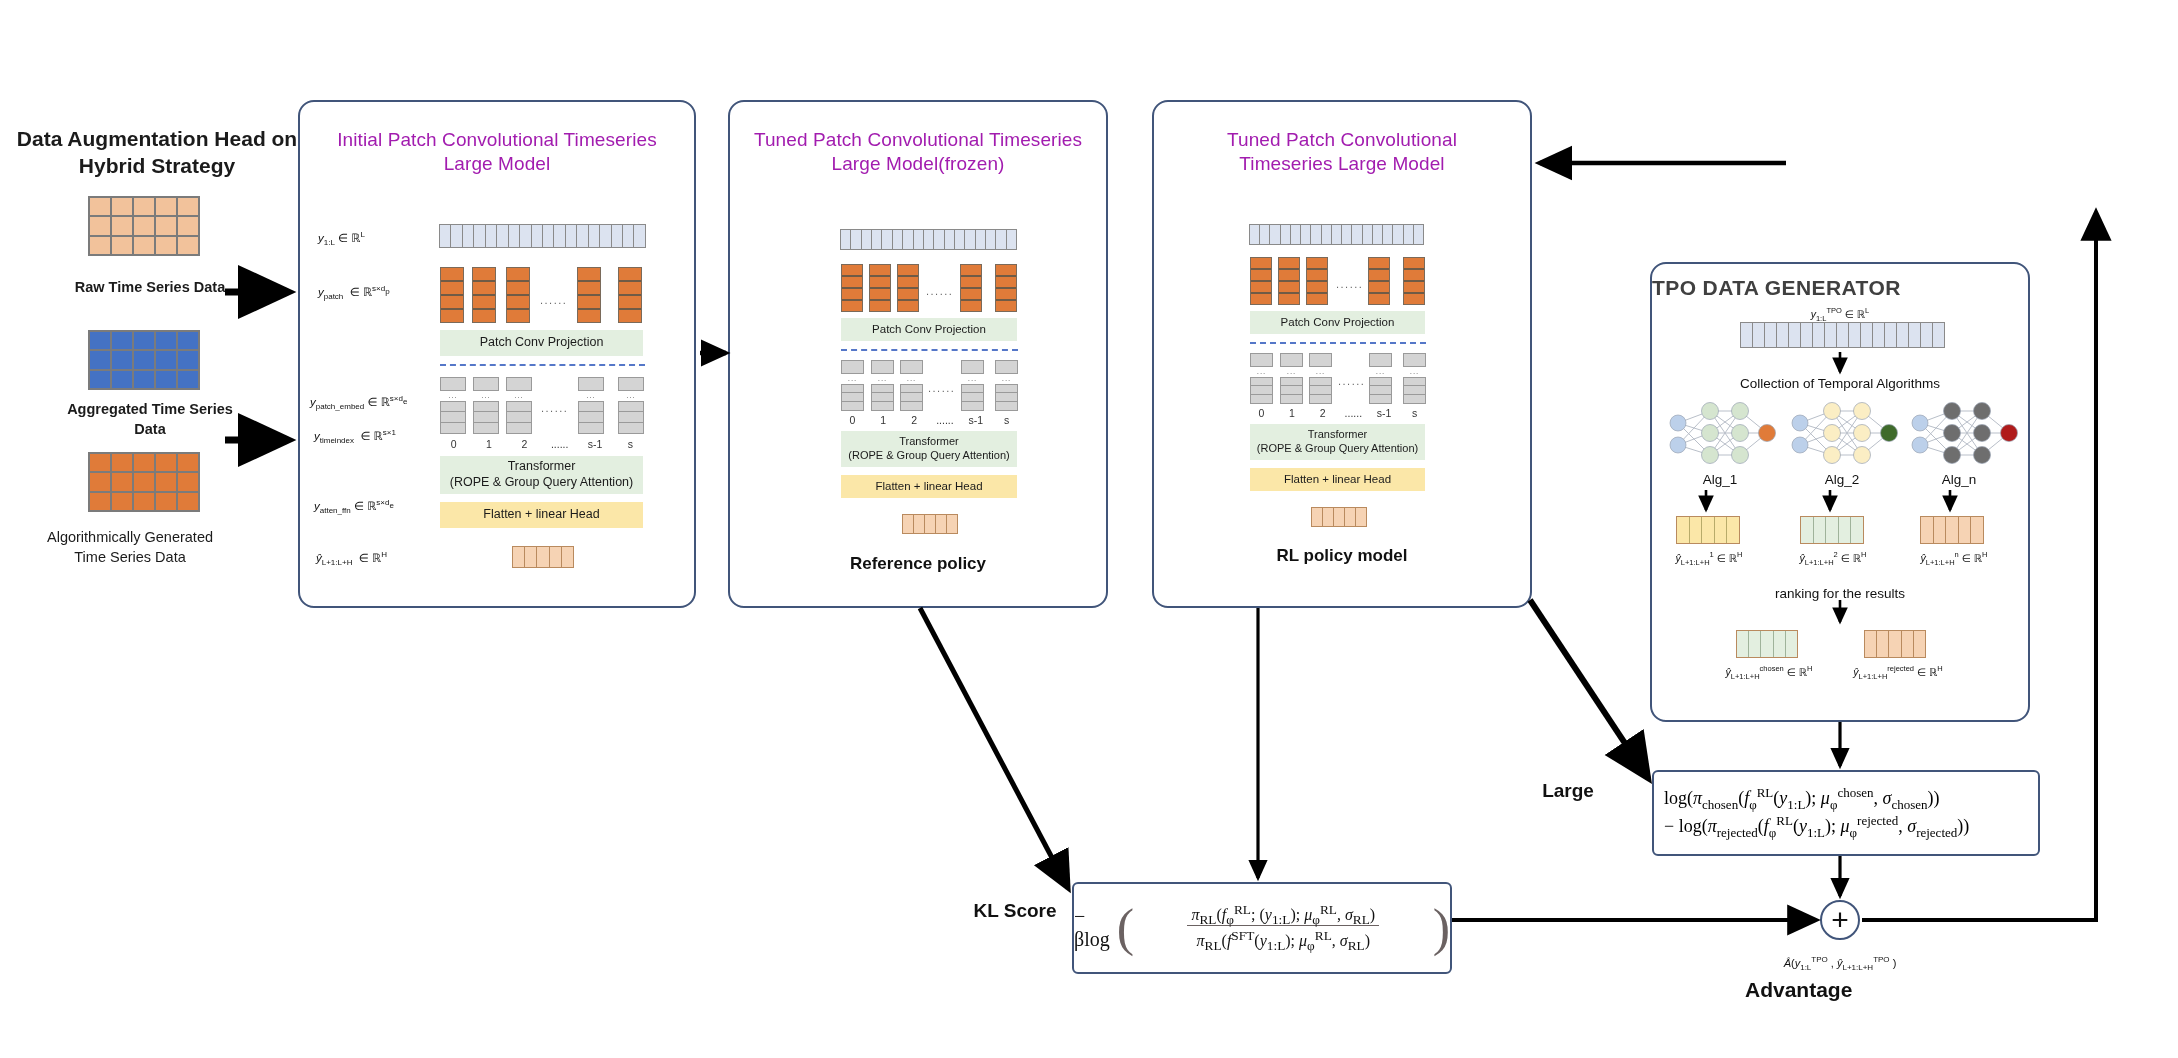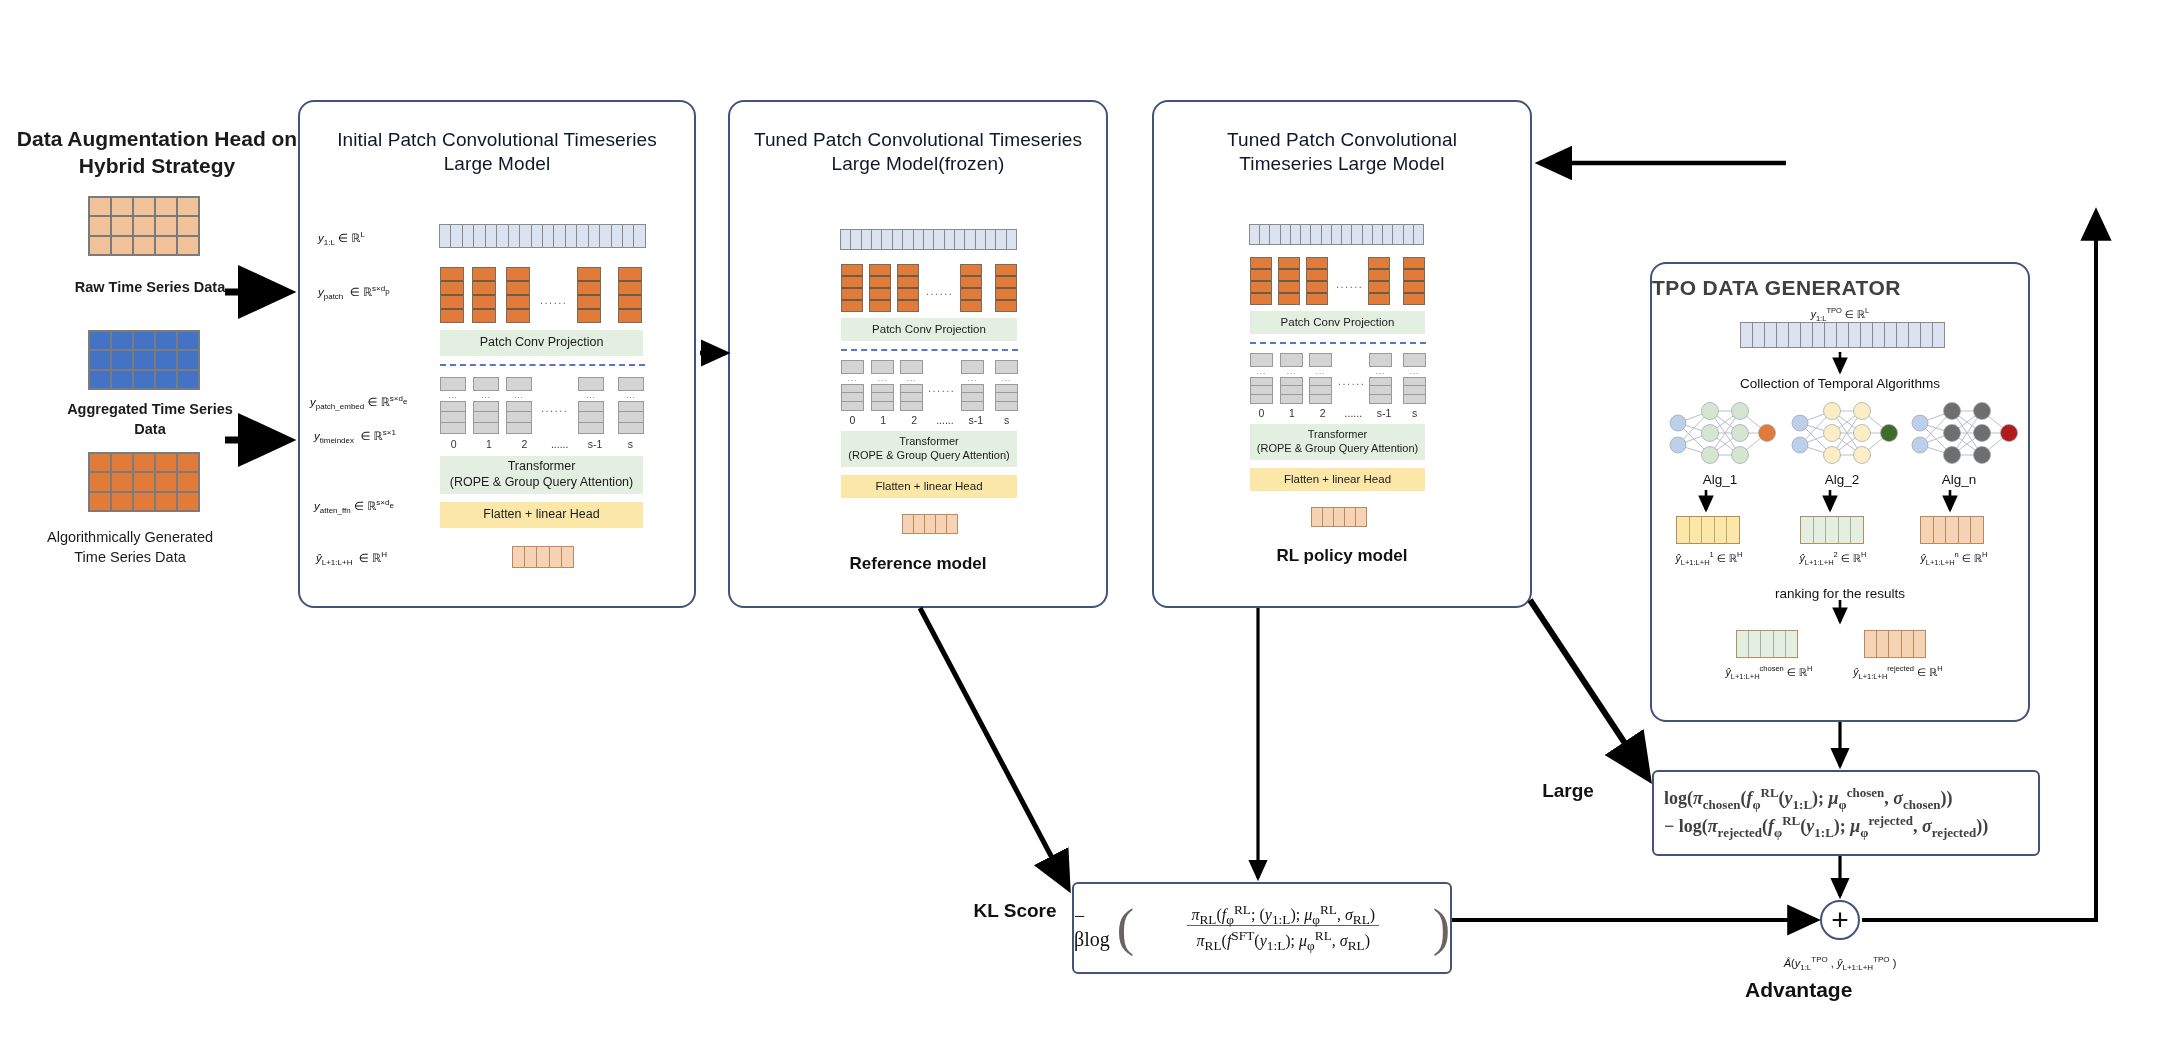--- a/index.html
+++ b/index.html
@@ -9,21 +9,21 @@
     position:relative; overflow:hidden;
   }
   .stage { position:absolute; inset:0; }
 
   
   .card {
     position:absolute; border:2px solid #41557a; border-radius:16px;
     background:#fff;
   }
   .card-title {
-    text-align:center; font-size:19px; color:#0f172a; line-height:1.28;
+    text-align:center; font-size:19px; color:#a21caf; line-height:1.28;
     font-weight:400; letter-spacing:.1px;
   }
 
   
   #aug-title {
     position:absolute; left:12px; top:125px; width:290px;
     text-align:center; font-size:21px; font-weight:600; color:#1b1b1b;
     line-height:1.3;
   }
   .grid-block { position:absolute; display:grid; gap:2px; border:2px solid #7b7b7b; background:#7b7b7b; }
@@ -85,21 +85,21 @@
     font-family:"Liberation Serif", serif;
   }
   .sidelabel { position:absolute; font-size:19px; font-weight:700; color:#111; text-align:center; line-height:1.2; }
 
   .frac { display:inline-block; vertical-align:middle; text-align:center; }
   .frac .num { border-bottom:1.6px solid #6b6262; padding:0 4px 2px; }
   .frac .den { padding:2px 4px 0; }
   .paren { font-size:52px; color:#6b6262; font-family:"Liberation Serif", serif; line-height:0.9; }
   em.it { font-style:italic; }
   .mrow { display:flex; align-items:center; gap:2px; font-size:21px; color:#111; }
-  .mline { font-size:21px; color:#404040; white-space:nowrap;font-weight:bold; }
+  .mline { font-size:21px; color:#000000; white-space:nowrap; }
   .mline sub { font-size:13px; } .mline sup { font-size:13px; }
 
   
   #plus-node {
     position:absolute; width:40px; height:40px; border:2.5px solid #41557a;
     border-radius:50%; background:#fff; display:flex; align-items:center;
     justify-content:center; font-size:30px; color:#111; line-height:1;
   }
   #adv-math { position:absolute; font-size:11px; color:#111; text-align:center; white-space:nowrap; }
   #adv-math sub{font-size:8px;} #adv-math sup{font-size:8px;}
@@ -467,21 +467,21 @@
     <div class="band yellow" style="left:111px; top:373px; width:176px; height:23px; font-size:11.5px;">Flatten + linear Head</div>
 
     <div class="outbar" style="left:172px; top:412px; width:56px; height:20px;">
         <i></i>
         <i></i>
         <i></i>
         <i></i>
         <i></i>
       </div>
 
-    <div class="modellabel" style="left:0; top:452px;">Reference model</div>
+    <div class="modellabel" style="left:0; top:452px;">Reference policy</div>
   </div>
 
   <div class="card" id="box-policy" style="left:1152px; top:100px; width:380px; height:508px;">
     <div class="card-title" style="margin-top:26px; padding:0 30px;">Tuned Patch Convolutional Timeseries Large Model</div>
 
     <div class="seqbar" style="left:95px; top:122px; width:175px; height:21px;">
         <i></i>
         <i></i>
         <i></i>
         <i></i>

